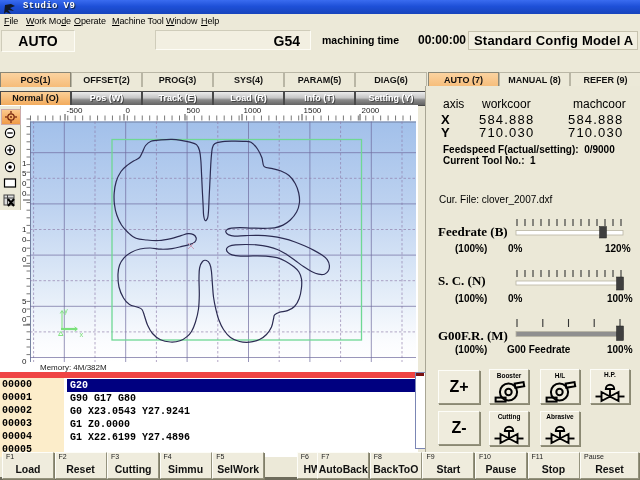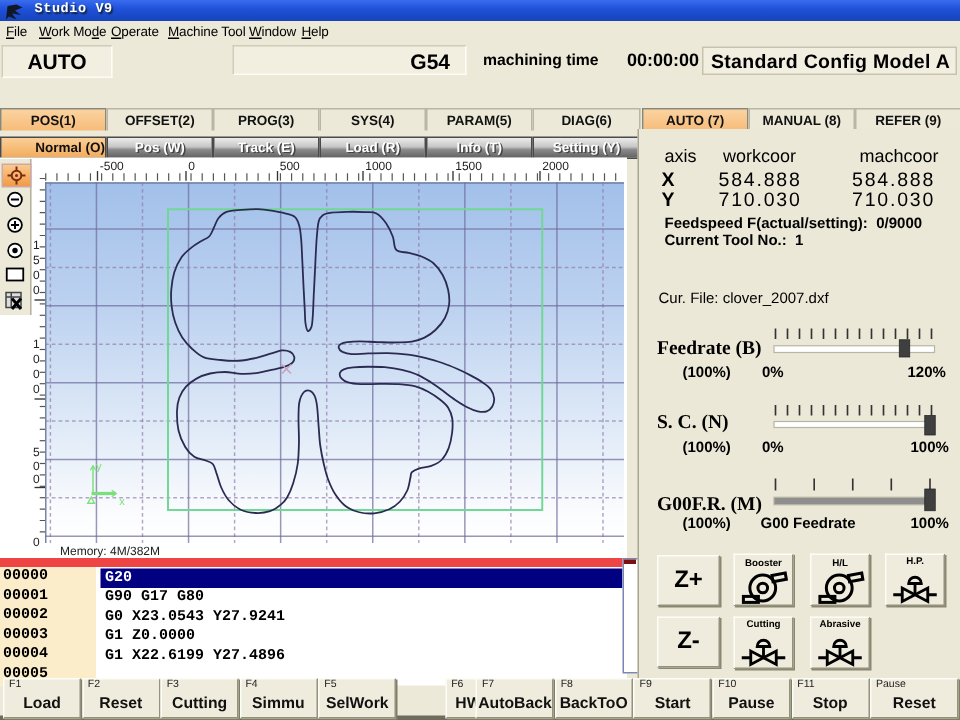--- a/index.html
+++ b/index.html
@@ -3,21 +3,21 @@
 <meta charset="utf-8">
 <style>
 html,body{margin:0;padding:0;}
 body{width:640px;height:480px;overflow:hidden;font-family:"Liberation Sans",sans-serif;}
 #app{position:relative;width:640px;height:480px;background:#ece9d8;overflow:hidden;}
 .abs{position:absolute;}
 .sunk{background:#f2efe1;border:1px solid;border-color:#cfccba #fdfcf5 #fdfcf5 #cfccba;}
 .tab1{position:absolute;top:72px;height:14px;background:#ece9d8;border:1px solid #b9b6a5;border-bottom:none;font-weight:bold;font-size:9px;text-align:center;line-height:14px;color:#111;}
 .tab1.act{background:linear-gradient(#fbd3a0,#f6bc79);border-color:#8a8776;}
 .tab2{position:absolute;top:91px;height:13px;background:linear-gradient(#ececec,#c6c6c6 45%,#8a8a8a 60%,#636363);border:1px solid #4a4a4a;font-weight:bold;font-size:9px;text-align:center;line-height:13px;color:#fff;text-shadow:1px 1px 0 #444;}
-.tab2.act{background:linear-gradient(#fbcf96,#f2ab5d);color:#101010;text-shadow:none;text-align:right;}
+.tab2.act{background:linear-gradient(#fbcf96,#f2ab5d);color:#101010;text-shadow:none;}
 .fbtn{position:absolute;top:452px;height:25px;background:#efecdd;border:1px solid;border-color:#fdfdf8 #94927d #94927d #fdfdf8;box-shadow:1px 1px 0 #807e68;}
 .fbtn .fk{position:absolute;left:3px;top:0px;font-size:7px;color:#222;}
 .fbtn .fl{position:absolute;left:0;right:0;top:10px;text-align:center;font-weight:bold;font-size:10.5px;color:#111;}
 .ico{position:absolute;left:1px;width:18px;height:14px;background:#ece9d8;}
 .pbtn{position:absolute;background:#efecdd;border:1px solid;border-color:#fdfdf8 #94927d #94927d #fdfdf8;box-shadow:1px 1px 0 #8a8872;}
 .mono{font-family:"Liberation Mono",monospace;}
 .serifb{font-family:"Liberation Serif",serif;font-weight:bold;}
 </style>
 </head>
 <body>

